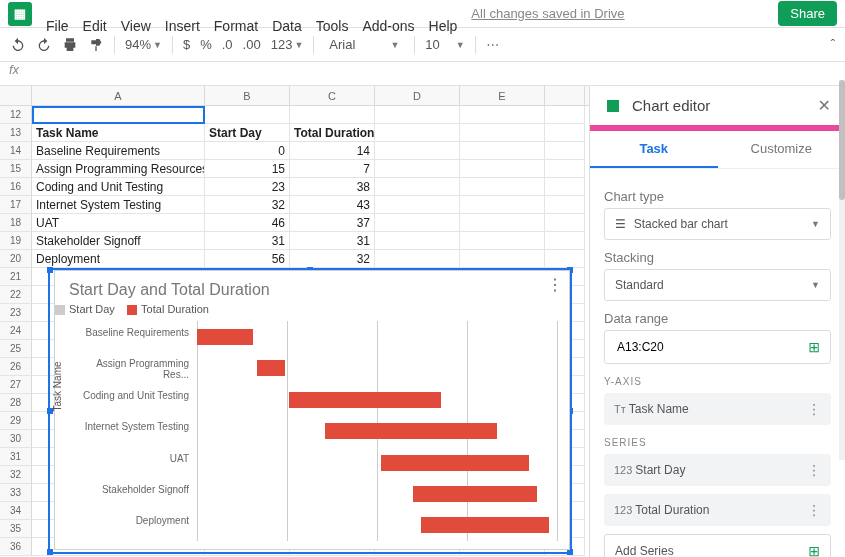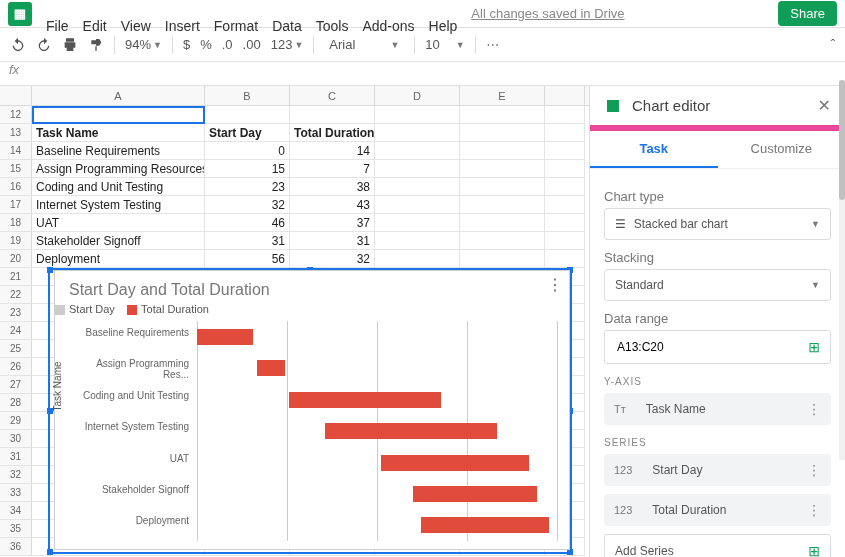--- a/index.html
+++ b/index.html
@@ -89,21 +89,21 @@
   .editor-tab { flex:1;text-align:center;padding:10px 0;font-size:13px;color:#777;cursor:pointer;}
   .editor-tab.active { color:#1a73e8;border-bottom:2px solid #1a73e8;font-weight:bold;}
   .editor-body { padding:10px 14px; overflow:auto; font-size:12px;color:#555;}
   .ed-label { font-size:13px;color:#777;margin:10px 0 4px;}
   .ed-select { border:1px solid #dadce0;border-radius:3px;padding:8px 10px;display:flex;align-items:center;gap:8px;cursor:pointer;}
   .ed-select .chev { margin-left:auto;}
   .ed-input { border:1px solid #dadce0;border-radius:3px;padding:8px 10px;display:flex;align-items:center;}
   .ed-input input { border:none;outline:none;flex:1;font-size:12px;}
   .gridicon { color:#0f9d58;font-size:14px;}
   .ed-section { font-size:10px;letter-spacing:1px;color:#888;margin:12px 0 6px;}
-  .chip { background:#f1f3f4;border-radius:4px;padding:8px 10px;display:flex;align-items:center;gap:20px;margin-bottom:8px;}
+  .chip { background:#f1f3f4;border-radius:4px;padding:8px 10px;display:flex;align-items:center;gap:3px;margin-bottom:8px;}
   .chip-icon { color:#777;font-size:11px;}
   .chip .dots { margin-left:auto;color:#888;font-size:14px;cursor:pointer;}
   .add-series { border:1px solid #dadce0;border-radius:3px;padding:8px 10px;display:flex;align-items:center;gap:8px;cursor:pointer;}
   .scrollbar { position:absolute; right:0; top:80px; width:6px; height:380px; background:#f0f0f0;}
   .scrollbar .thumb { position:absolute;top:0;width:6px;height:120px;background:#c0c0c0;border-radius:3px;}
 </style>
 </head>
 <body>
 
 <div class="app">

